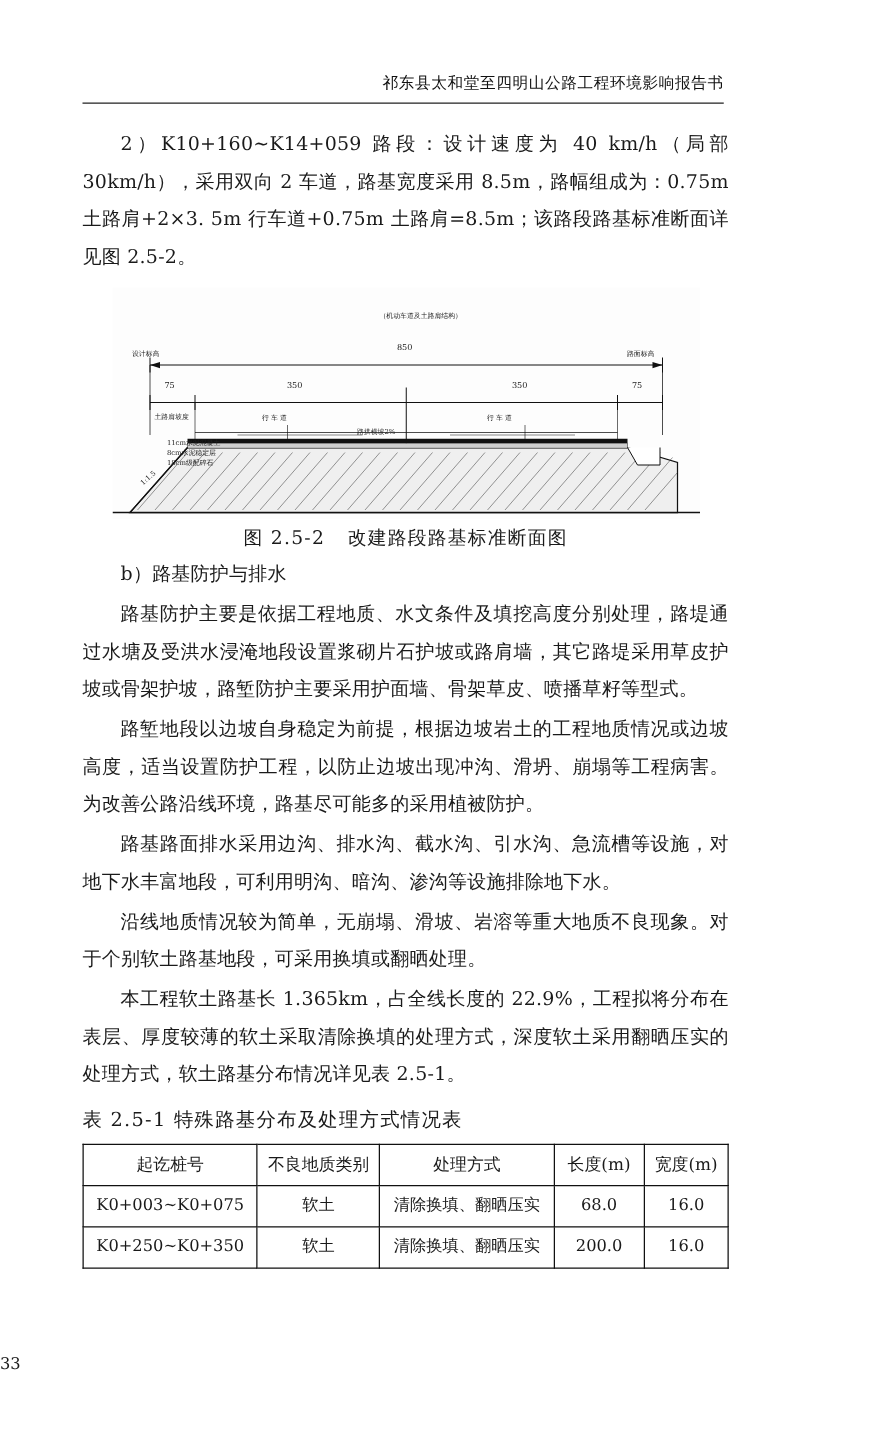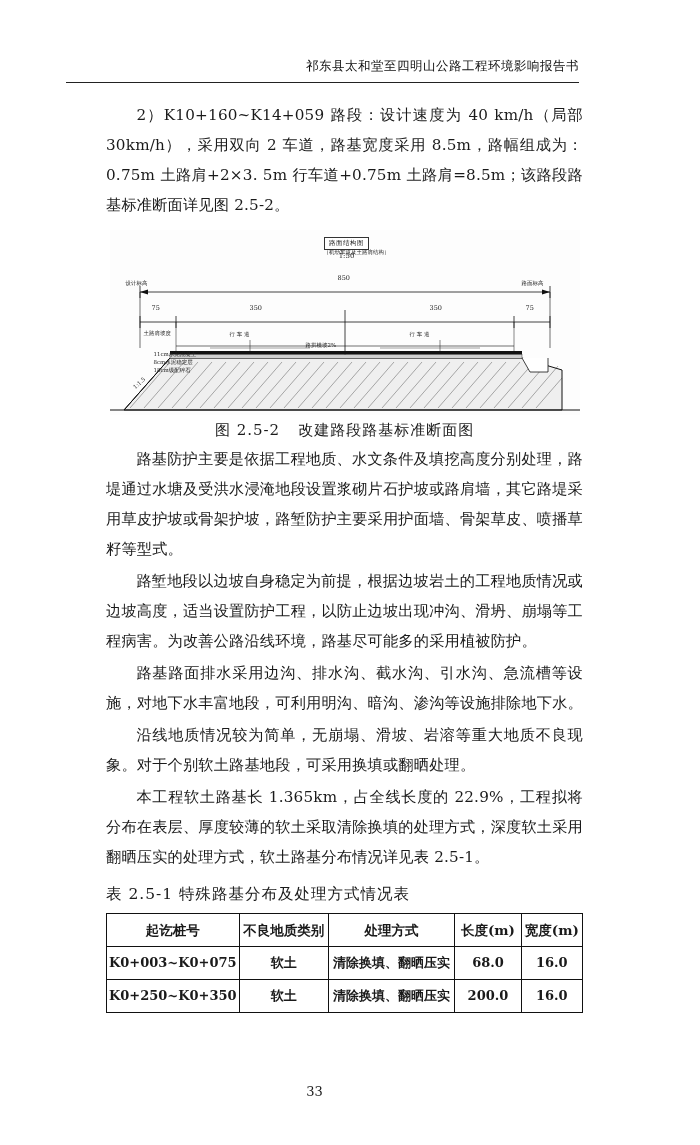--- a/index.html
+++ b/index.html
@@ -39,21 +39,20 @@
     right: 66px;
     top: 82px;
     border-top: 1px solid #222;
   }
   
   .content {
     position: absolute;
     left: 66px;
     right: 62px;
     top: 100px;
-    margin-left: 40px;
   }
   p.para {
     margin: 0 0 2px 0;
     font-size: 15.2px;
     line-height: 30px;
     text-align: justify;
     text-justify: inter-ideograph;
     text-indent: 2em;
     letter-spacing: 0.2px;
   }
@@ -106,55 +105,50 @@
   }
   table.dtable {
     border-collapse: collapse;
     width: 100%;
     font-size: 13.5px;
   }
   table.dtable th, table.dtable td {
     border: 1px solid #111;
     text-align: center;
     padding: 6px 2px;
-    font-weight: bold;
+    font-weight: normal;
     line-height: 20px;
   }
   table.dtable th { font-size: 13.5px; }
   table.dtable td { font-size: 13px; }
   
   .footer {
     position: absolute;
     left: 0;
     right: 16px;
     bottom: 46px;
-    text-align: center;
     font-size: 13px;
   }
   svg { display: block; }
 </style>
 </head>
 <body>
 
 <div class="page">
 
   <div class="header">祁东县太和堂至四明山公路工程环境影响报告书</div>
   <div class="header-rule"></div>
 
   <div class="content">
 
     <p class="para">2）K10+160~K14+059 路段：设计速度为 40 km/h（局部30km/h），采用双向 2 车道，路基宽度采用 8.5m，路幅组成为：0.75m 土路肩+2×3. 5m  行车道+0.75m 土路肩=8.5m；该路段路基标准断面详见图 2.5-2。</p>
 
     <div class="figure-wrap">
       <div class="fig-box">
 
-        <div class="fig-title-box">
-          <span class="fig-title-main">路面结构图</span>
-          <div class="fig-title-sub">1:50</div>
-        </div>
 
         <svg width="470" height="185" viewBox="0 0 470 185">
 
           <line x1="30" y1="62" x2="440" y2="62" stroke="#111" stroke-width="0.8"></line>
           <line x1="30" y1="56" x2="30" y2="68" stroke="#111" stroke-width="0.8"></line>
           <line x1="440" y1="56" x2="440" y2="68" stroke="#111" stroke-width="0.8"></line>
           <polygon points="30,62 38,59.5 38,64.5" fill="#111"></polygon>
           <polygon points="440,62 432,59.5 432,64.5" fill="#111"></polygon>
 
           <line x1="30" y1="92" x2="440" y2="92" stroke="#111" stroke-width="0.8"></line>
@@ -237,20 +231,21 @@
         <div class="tiny" style="position:absolute;left:44px;top:137px;">18cm级配碎石</div>
         <div class="tiny" style="position:absolute;left:22px;top:150px;transform:rotate(-42deg);">1:1.5</div>
         <div class="tiny" style="position:absolute;left:214px;top:19px;">（机动车道及土路肩结构）</div>
       </div>
 
       <div class="fig-caption">
         <span>图 2.5-2</span><span class="gap"></span><span>改建路段路基标准断面图</span>
       </div>
     </div>
 
+    <p class="para">b）路基防护与排水</p>
     <p class="para">路基防护主要是依据工程地质、水文条件及填挖高度分别处理，路堤通过水塘及受洪水浸淹地段设置浆砌片石护坡或路肩墙，其它路堤采用草皮护坡或骨架护坡，路堑防护主要采用护面墙、骨架草皮、喷播草籽等型式。</p>
     <p class="para">路堑地段以边坡自身稳定为前提，根据边坡岩土的工程地质情况或边坡高度，适当设置防护工程，以防止边坡出现冲沟、滑坍、崩塌等工程病害。为改善公路沿线环境，路基尽可能多的采用植被防护。</p>
     <p class="para">路基路面排水采用边沟、排水沟、截水沟、引水沟、急流槽等设施，对地下水丰富地段，可利用明沟、暗沟、渗沟等设施排除地下水。</p>
     <p class="para">沿线地质情况较为简单，无崩塌、滑坡、岩溶等重大地质不良现象。对于个别软土路基地段，可采用换填或翻晒处理。</p>
     <p class="para">本工程软土路基长 1.365km，占全线长度的 22.9%，工程拟将分布在表层、厚度较薄的软土采取清除换填的处理方式，深度软土采用翻晒压实的处理方式，软土路基分布情况详见表 2.5-1。</p>
 
     <div class="table-caption">表 2.5-1    特殊路基分布及处理方式情况表</div>
 
     <table class="dtable">
       <thead>

